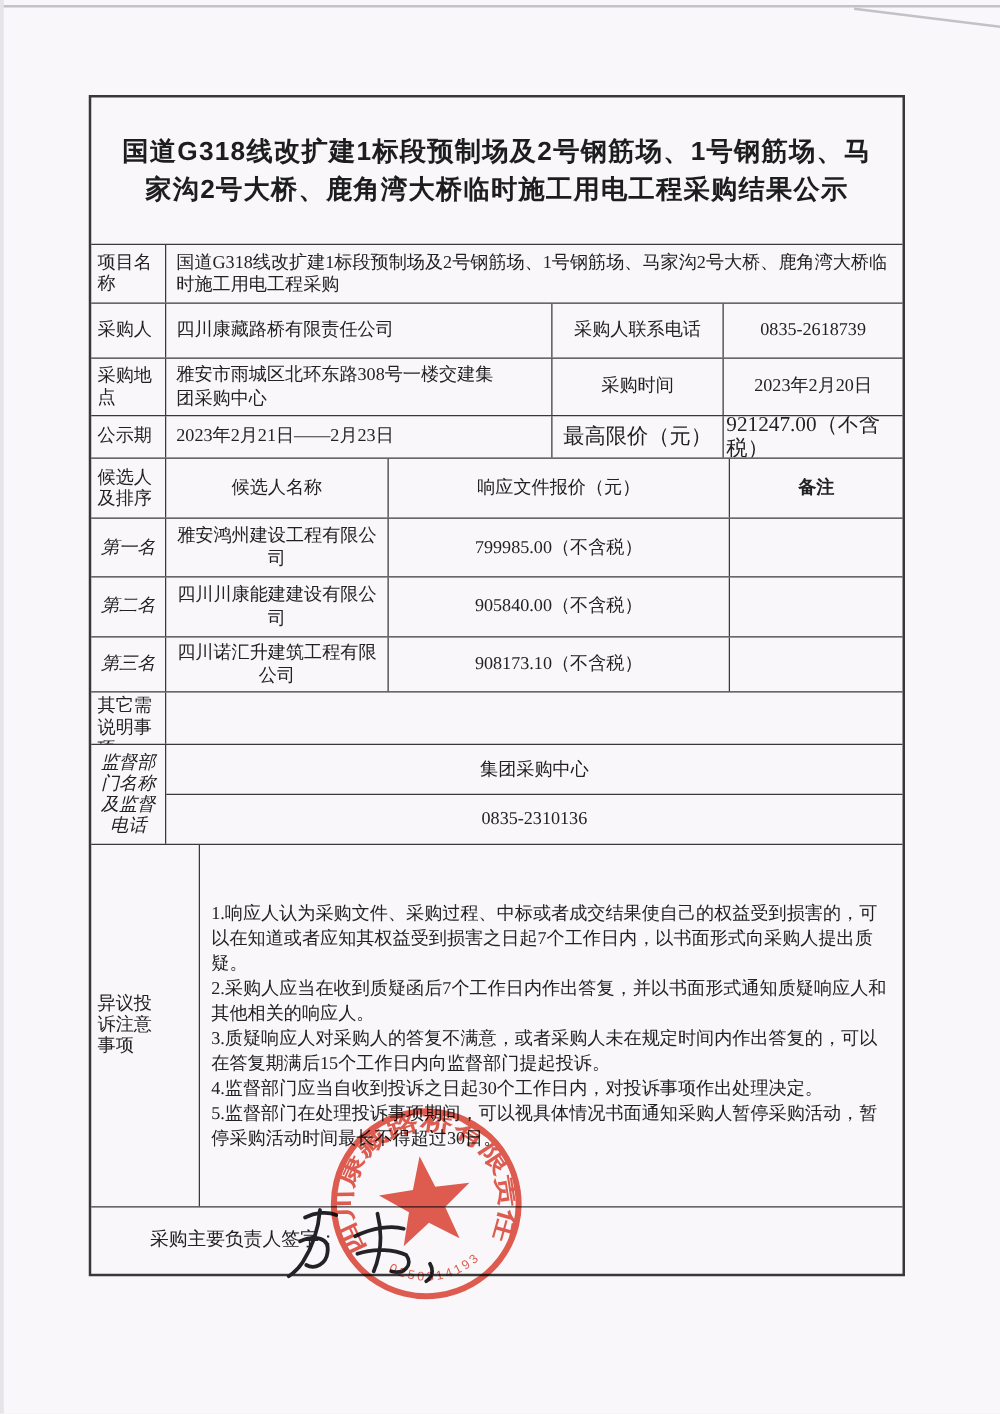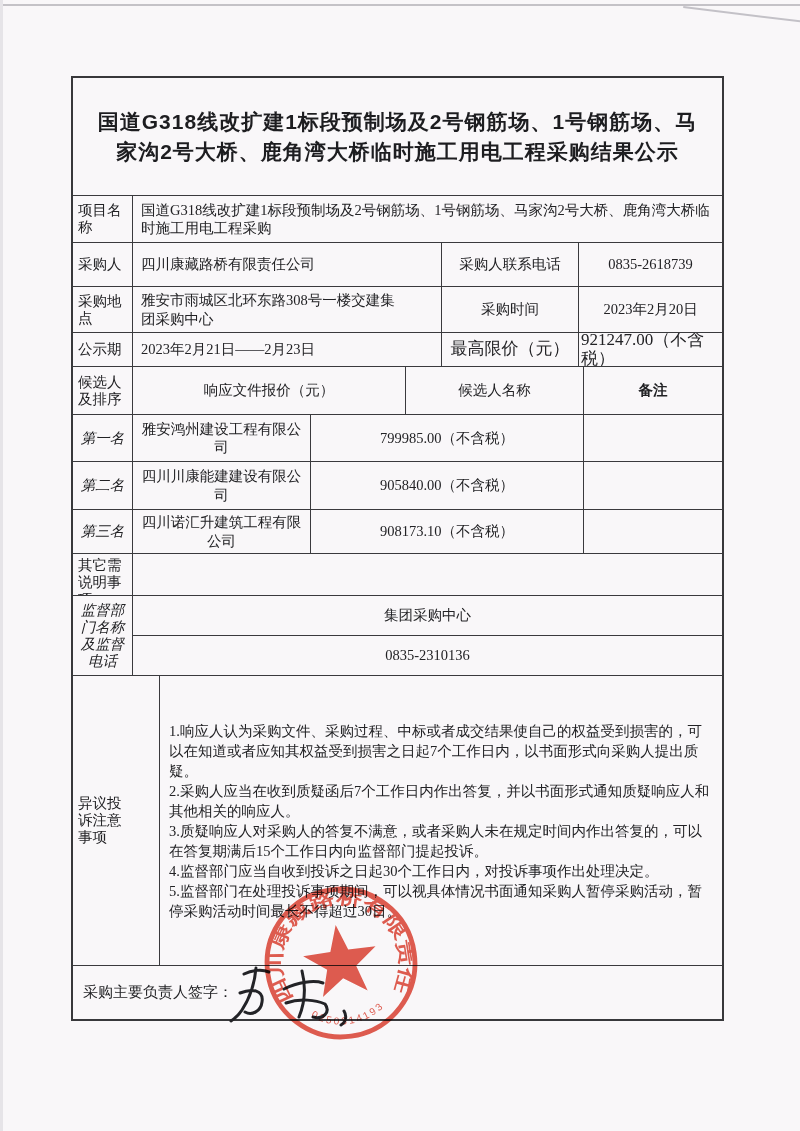--- a/index.html
+++ b/index.html
@@ -37,21 +37,21 @@
     font-size:21px; line-height:30px; letter-spacing:1px; padding:0 14px;
     font-family:"Liberation Sans","DejaVu Sans",sans-serif; color:#1d1d20; }
 
   .sup-col { flex:1; display:flex; flex-direction:column; border-left:1px solid #3a3a3d; }
   .sup-row { flex:1; display:flex; align-items:center; justify-content:center; font-size:14.5px; }
   .sup-row + .sup-row { border-top:1px solid #3a3a3d; }
 
   .obj { flex:1; border-left:1px solid #3a3a3d; display:flex; align-items:center; padding:6px 9px;margin-left:27px; }
   .obj-inner p { font-size:14.5px; line-height:20px; text-align:left; }
 
-  .sig-cell { width:100%; display:flex; align-items:center; padding-left:10px; font-size:15px; }
+  .sig-cell { width:100%; display:flex; align-items:center; padding-left:10px; font-size:15px;margin-left:37px; }
 
   .signature-svg { position:absolute; left:228px; top:966px; width:150px; height:62px; z-index:2; }
   .seal { position:absolute; left:245px; top:867px; width:192px; height:192px; z-index:3;
           opacity:.82; mix-blend-mode:multiply; transform:rotate(-8deg); }
 </style>
 </head>
 <body>
 
 <div class="sheet">
 
@@ -86,22 +86,22 @@
 
     <div class="row r5">
       <div class="cell nb lab">公示期</div>
       <div class="cell grow">2023年2月21日——2月23日</div>
       <div class="cell mid tight">最高限价（元）</div>
       <div class="cell lastc tight">921247.00（不含税）</div>
     </div>
 
     <div class="row r6">
       <div class="cell nb lab">候选人及排序</div>
+      <div class="cell namec">候选人名称</div>
       <div class="cell quotec">响应文件报价（元）</div>
-      <div class="cell namec">候选人名称</div>
       <div class="cell grow center">备注</div>
     </div>
 
     <div class="row r7">
       <div class="cell nb lab ctr">第一名</div>
       <div class="cell namec">雅安鸿州建设工程有限公司</div>
       <div class="cell quotec">799985.00（不含税）</div>
       <div class="cell grow"></div>
     </div>
 

